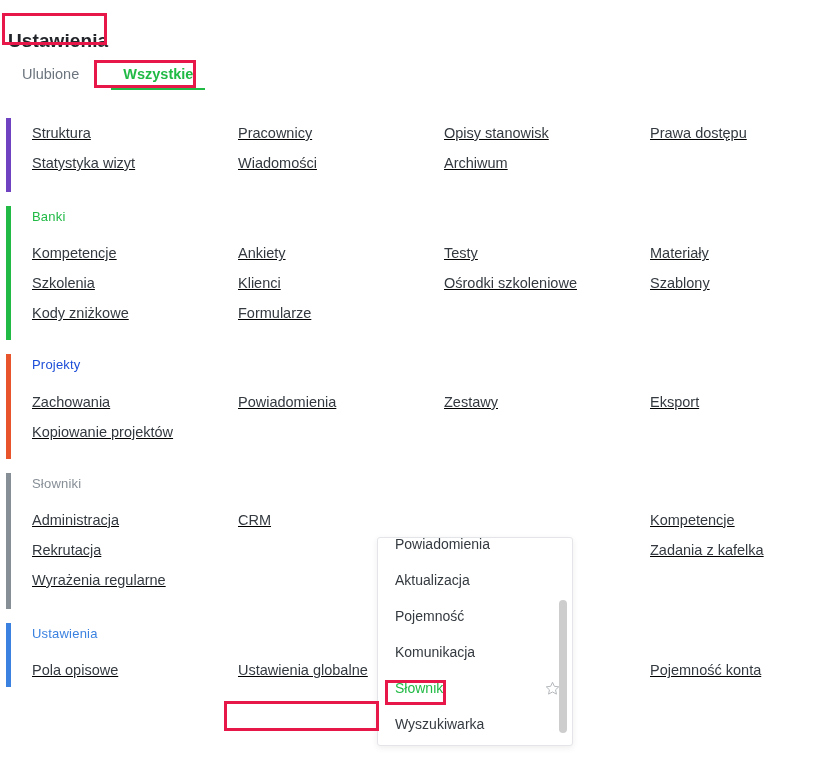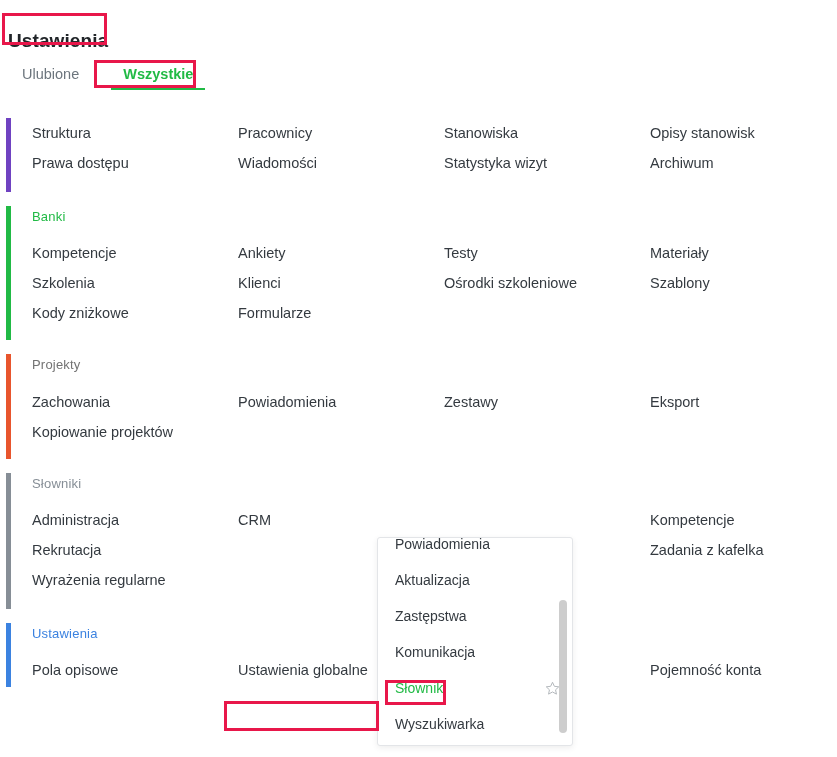--- a/index.html
+++ b/index.html
@@ -78,20 +78,21 @@
     font-size: 13px;
     margin: 0 0 14px 0;
     line-height: 1.1;
     letter-spacing: .2px;
   }
   .grid {
     display: grid;
     grid-template-columns: 206px 206px 206px 206px;
     row-gap: 0;
     column-gap: 0;
+    text-decoration: underline;
   }
   .cell {
     height: 30px;
     line-height: 30px;
     font-size: 14.5px;
     color: #343a40;
     white-space: nowrap;
     cursor: pointer;
   }
   .cell.empty { cursor: default; }
@@ -190,25 +191,24 @@
     <div class="tab">Ulubione</div>
     <div class="tab active">Wszystkie</div>
   </div>
 
   <div class="sections" id="sections-host">
       <div class="section sec-0">
         <div class="section-bar" style="background: rgb(111, 66, 193);"></div>
         <div class="grid">
           <div class="cell">Struktura</div>
           <div class="cell">Pracownicy</div>
-          <div class="cell">Stanowiska</div>
           <div class="cell">Opisy stanowisk</div>
           <div class="cell">Prawa dostępu</div>
+          <div class="cell">Statystyka wizyt</div>
           <div class="cell">Wiadomości</div>
-          <div class="cell">Statystyka wizyt</div>
           <div class="cell">Archiwum</div>
         </div>
       </div>
       <div class="section sec-1">
         <div class="section-bar" style="background: rgb(33, 186, 69);"></div>
         <div class="section-title" style="color: rgb(33, 186, 69);">Banki</div>
         <div class="grid">
           <div class="cell">Kompetencje</div>
           <div class="cell">Ankiety</div>
           <div class="cell">Testy</div>
@@ -218,21 +218,21 @@
           <div class="cell">Ośrodki szkoleniowe</div>
           <div class="cell">Szablony</div>
           <div class="cell">Kody zniżkowe</div>
           <div class="cell">Formularze</div>
           <div class="cell empty"></div>
           <div class="cell empty"></div>
         </div>
       </div>
       <div class="section sec-2">
         <div class="section-bar" style="background: rgb(232, 85, 45);"></div>
-        <div class="section-title" style="color: #737373;">Projekty</div>
+        <div class="section-title" style="color: #1d4ed8;">Projekty</div>
         <div class="grid">
           <div class="cell">Zachowania</div>
           <div class="cell">Powiadomienia</div>
           <div class="cell">Zestawy</div>
           <div class="cell">Eksport</div>
           <div class="cell">Kopiowanie projektów</div>
           <div class="cell empty"></div>
           <div class="cell empty"></div>
           <div class="cell empty"></div>
         </div>
@@ -264,21 +264,21 @@
           <div class="cell">Pojemność konta</div>
         </div>
       </div>
     </div>
 
   <div class="popup">
     <div class="popup-scroll">
       <div class="popup-inner" id="popup-host">
           <div class="popup-item"><span>Powiadomienia</span></div>
           <div class="popup-item"><span>Aktualizacja</span></div>
-          <div class="popup-item"><span>Zastępstwa</span></div>
+          <div class="popup-item"><span>Pojemność</span></div>
           <div class="popup-item"><span>Komunikacja</span></div>
           <div class="popup-item selected"><span>Słowniki</span><span><svg class="star-icon" viewBox="0 0 24 24" fill="none" stroke="#9aa0a6" stroke-width="1.6" stroke-linejoin="round">
                 <polygon points="12,2.8 15,9.3 22,10.1 16.9,14.9 18.3,21.8 12,18.3 5.7,21.8 7.1,14.9 2,10.1 9,9.3"></polygon>
               </svg></span></div>
           <div class="popup-item"><span>Wyszukiwarka</span></div>
         </div>
     </div>
     <div class="popup-sb-track">
       <div class="popup-sb-thumb"></div>
     </div>

